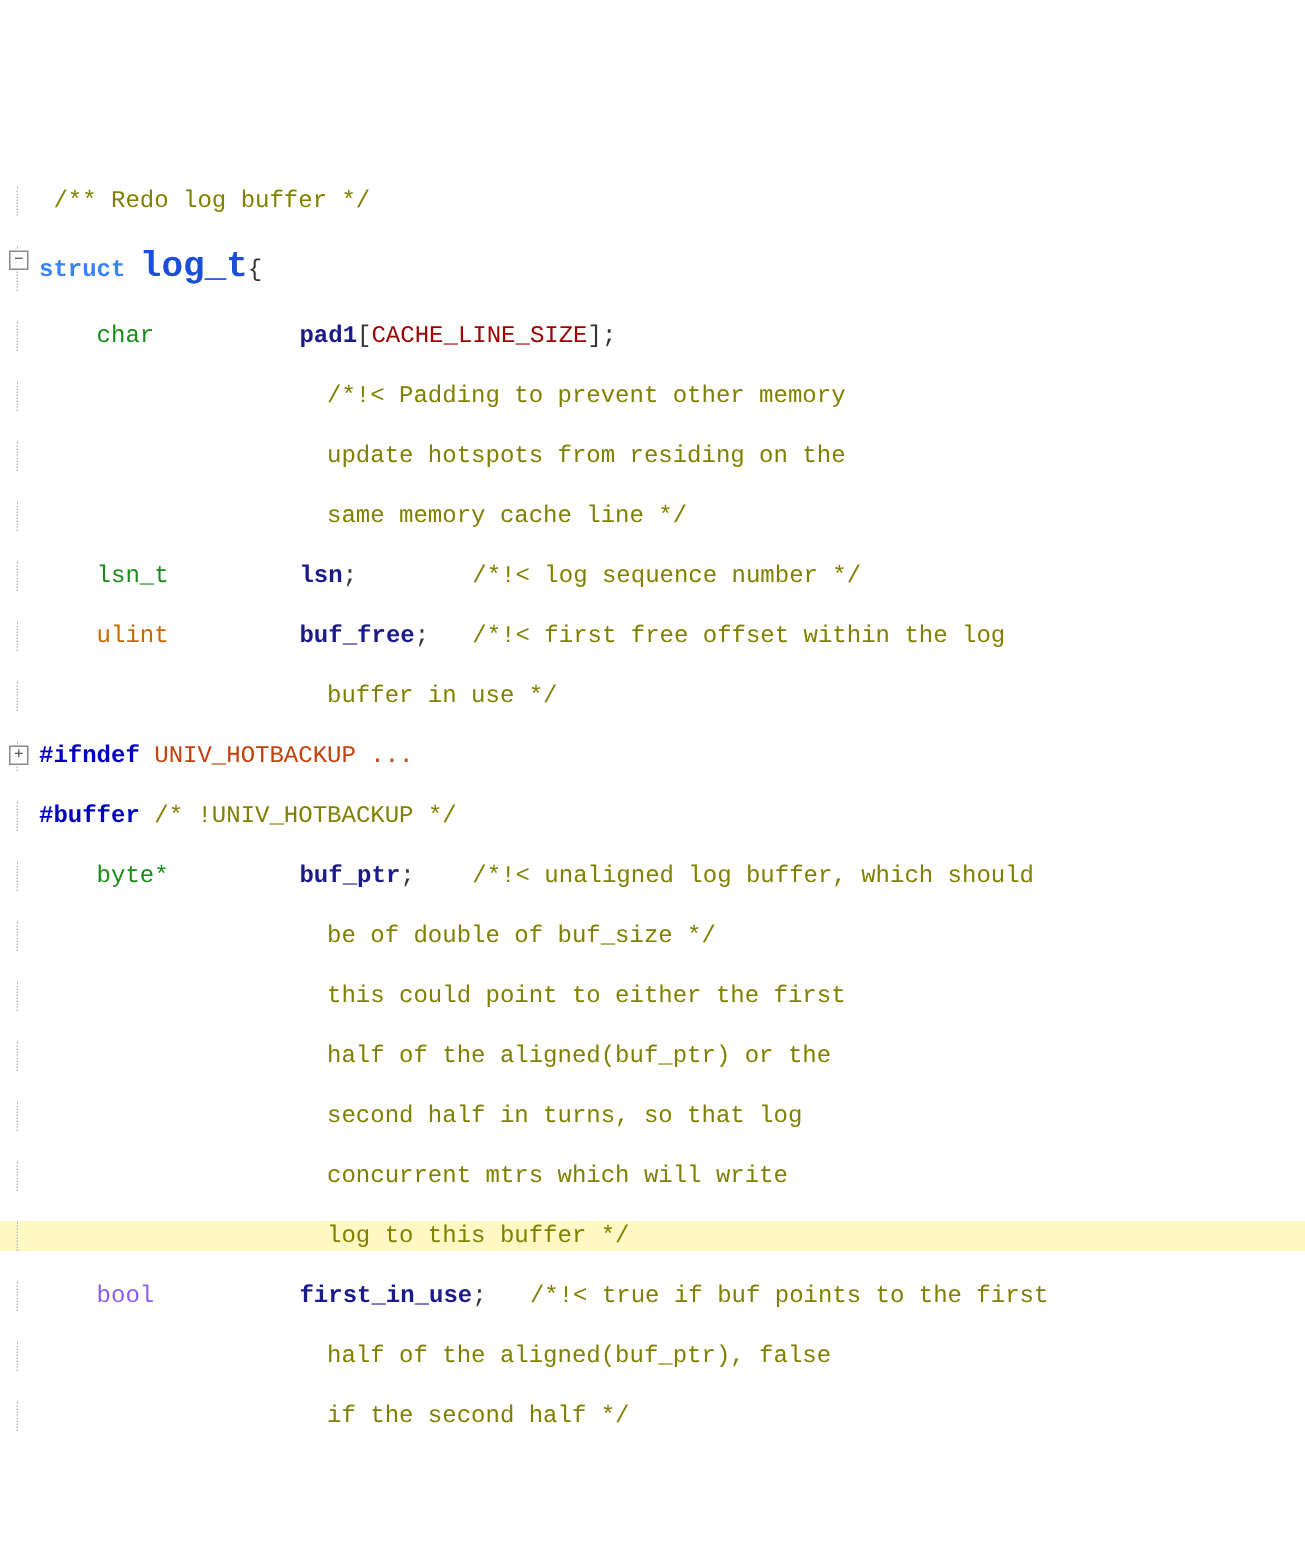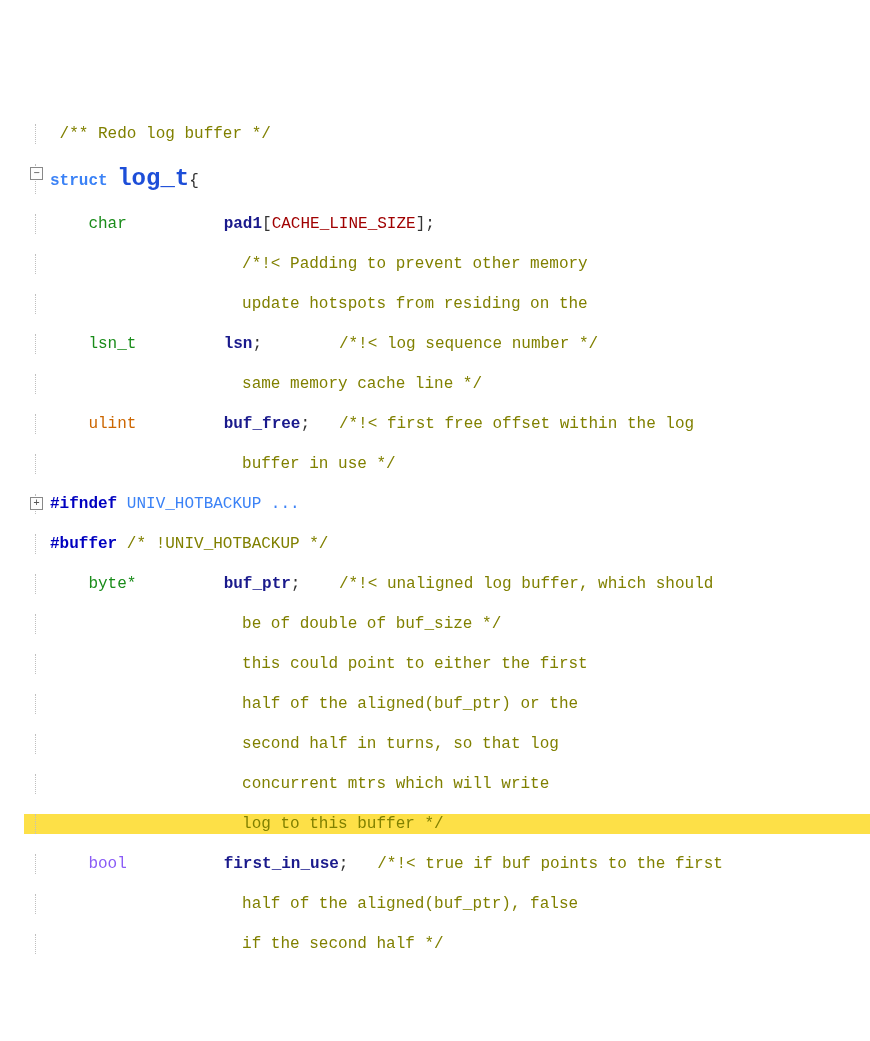--- a/index.html
+++ b/index.html
@@ -14,24 +14,23 @@
   }
   .code-container {
     background: #fff;
     padding: 4px 0;
     width: 870px;
   }
   .line {
     position: relative;
     padding-left: 26px;
     min-height: 20px;
-    margin-left: 24px;
   }
   .line.highlight {
-    background: #fde047;
+    background: #fef9c3;
   }
   .fold {
     position: absolute;
     left: 6px;
     top: 3px;
     width: 11px;
     height: 11px;
     border: 1px solid #888;
     background: #fdfdfd;
     font-size: 10px;
@@ -52,37 +51,37 @@
   }
   .c-comment   { color: #808000; }          
   .c-keyword   { color: #3b82f6; font-weight: bold; }
   .c-struct    { color: #1d4ed8; font-weight: bold; font-size: 24px; }
   .c-type-g    { color: #1a8c1a; }           
   .c-type-o    { color: #cc6600; }           
   .c-type-b    { color: #8b5cf6; }           
   .c-ident     { color: #1a1a8c; font-weight: bold; padding-left: 20px; }
   .c-macro     { color: #a00000; }           
   .c-pp        { color: #0000c0; font-weight: bold; } 
-  .c-ppcond    { color: #3b82f6; }
+  .c-ppcond    { color: #c2410c; }
   .c-punct     { color: #333333; }
 </style>
 </head>
 <body>
 
 
 
 <div class="code-container">
 
 <div class="line guide"> <span class="c-comment">/** Redo log buffer */</span></div>
 <div class="line guide"><span class="fold">−</span><span class="c-keyword">struct </span><span class="c-struct">log_t</span><span class="c-punct">{</span></div>
 <div class="line guide">    <span class="c-type-g">char</span>        <span class="c-ident">pad1</span><span class="c-punct">[</span><span class="c-macro">CACHE_LINE_SIZE</span><span class="c-punct">];</span></div>
 <div class="line guide">                    <span class="c-comment">/*!&lt; Padding to prevent other memory</span></div>
 <div class="line guide">                    <span class="c-comment">update hotspots from residing on the</span></div>
+<div class="line guide">                    <span class="c-comment">same memory cache line */</span></div>
 <div class="line guide">    <span class="c-type-g">lsn_t</span>       <span class="c-ident">lsn</span><span class="c-punct">;</span>        <span class="c-comment">/*!&lt; log sequence number */</span></div>
-<div class="line guide">                    <span class="c-comment">same memory cache line */</span></div>
 <div class="line guide">    <span class="c-type-o">ulint</span>       <span class="c-ident">buf_free</span><span class="c-punct">;</span>   <span class="c-comment">/*!&lt; first free offset within the log</span></div>
 <div class="line guide">                    <span class="c-comment">buffer in use */</span></div>
 <div class="line guide"><span class="fold">+</span><span class="c-pp">#ifndef</span> <span class="c-ppcond">UNIV_HOTBACKUP ...</span></div>
 <div class="line guide"><span class="c-pp">#buffer</span> <span class="c-comment">/* !UNIV_HOTBACKUP */</span></div>
 <div class="line guide">    <span class="c-type-g">byte*</span>       <span class="c-ident">buf_ptr</span><span class="c-punct">;</span>    <span class="c-comment">/*!&lt; unaligned log buffer, which should</span></div>
 <div class="line guide">                    <span class="c-comment">be of double of buf_size */</span></div>
 <div class="line guide">                    <span class="c-comment">this could point to either the first</span></div>
 <div class="line guide">                    <span class="c-comment">half of the aligned(buf_ptr) or the</span></div>
 <div class="line guide">                    <span class="c-comment">second half in turns, so that log</span></div>
 <div class="line guide">                    <span class="c-comment">concurrent mtrs which will write</span></div>

